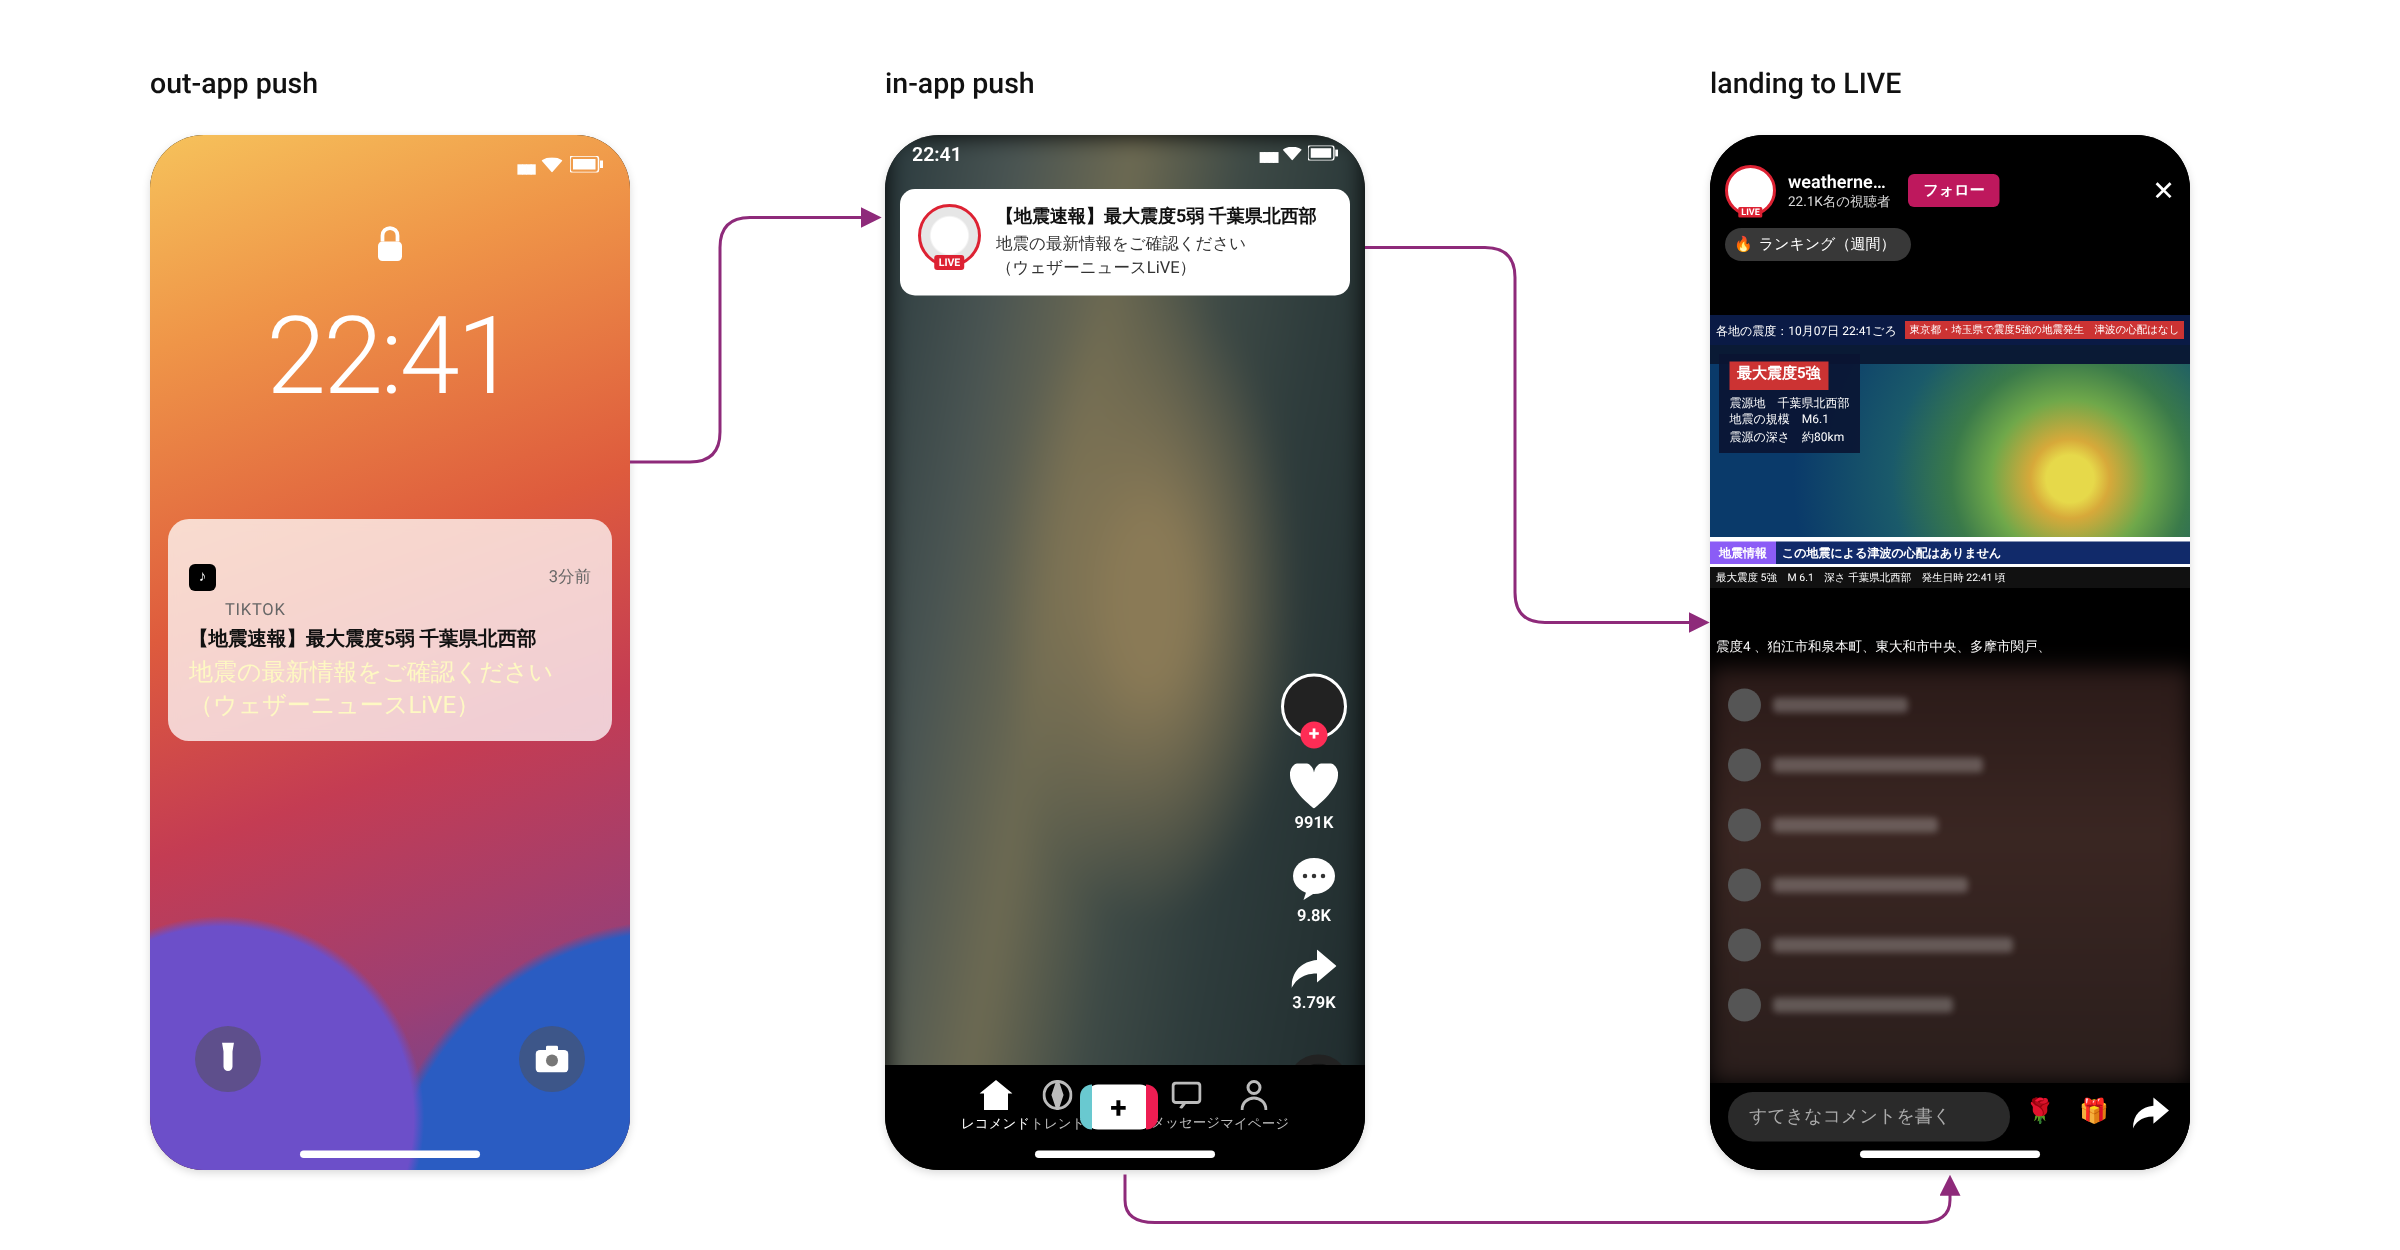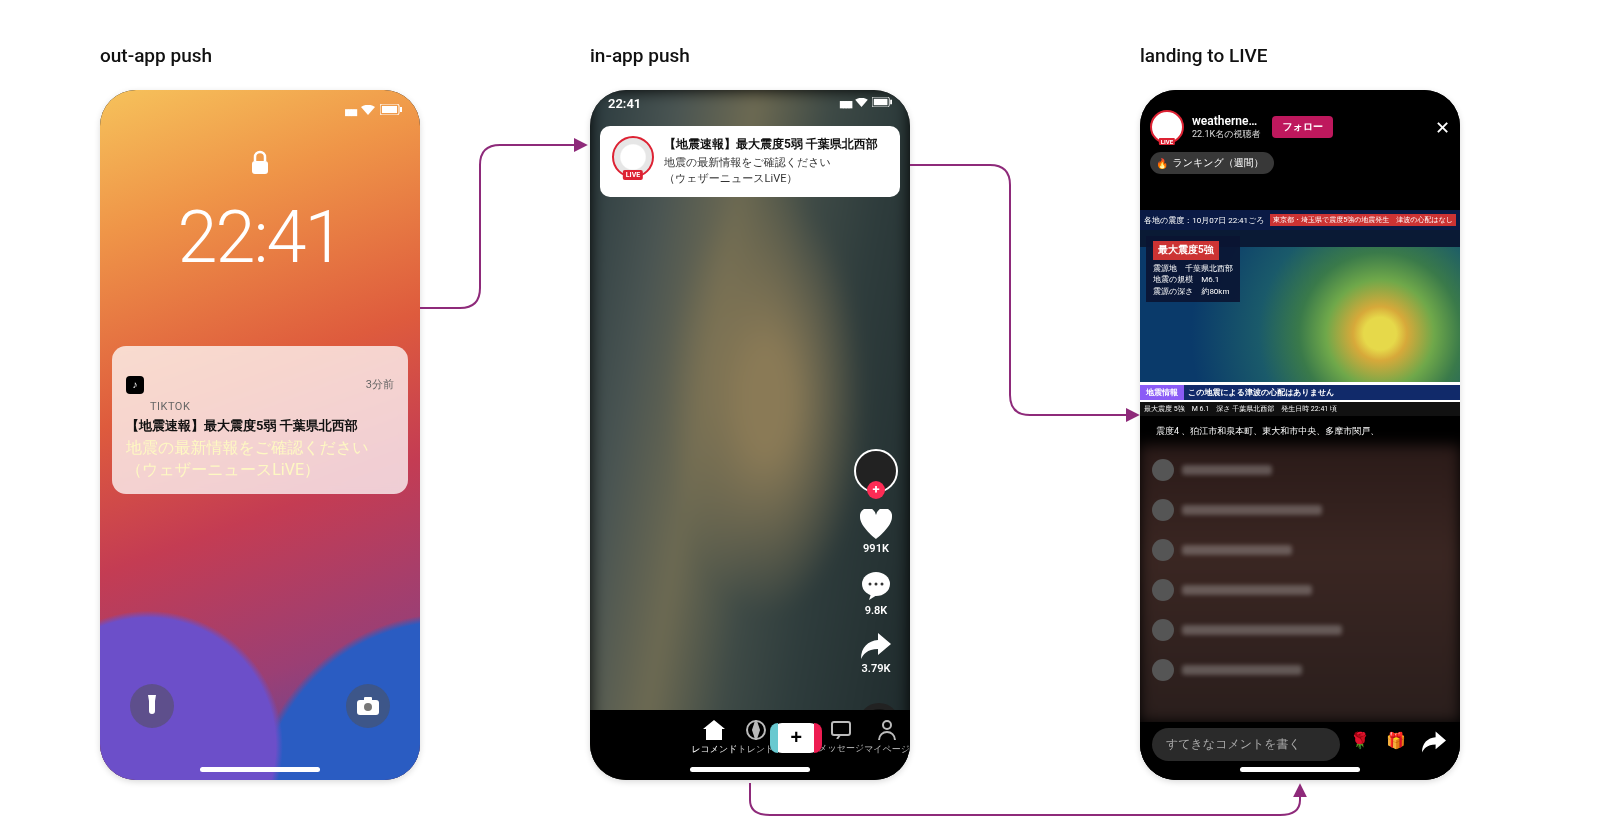--- a/index.html
+++ b/index.html
@@ -94,21 +94,21 @@
   .iconcol { display:flex; flex-direction:column; align-items:center; gap:3px;}
   .iconcol .n { font-size:11px; font-weight:600;}
   .feed-meta { position:absolute; left:12px; bottom:100px; color:#fff; }
   .feed-meta .badge { background:#f2c94c; color:#000; font-size:9px; padding:2px 3px; border-radius:2px; display:inline-block;}
   .feed-meta .user { font-size:13px; font-weight:600; filter:blur(1.5px); margin-top:6px;}
   .feed-meta .cap { font-size:12px; opacity:0.9; filter:blur(1.5px); margin-top:4px;}
   .feed-meta .music { font-size:11px; opacity:0.9; filter:blur(1.5px); margin-top:6px;}
   .disc { position:absolute; right:10px; bottom:100px; width:42px; height:42px; border-radius:21px; background:radial-gradient(circle,#333 35%,#111 70%); border:6px solid #222; transform:translateY(65px);}
   .tabbar {
     position:absolute; bottom:0; left:0; right:0; height:70px; background:#000;
-    display:flex; align-items:center; justify-content:flex-end; padding-bottom:14px;font-family:Liberation Mono, monospace;
+    display:flex; align-items:center; justify-content:center; padding-bottom:14px;
   }
   .tab { display:flex; flex-direction:column; align-items:center; gap:3px; color:#bbb; font-size:9px;}
   .tab.active { color:#fff; }
   .create-btn { width:44px; height:30px; border-radius:8px; background:#fff; position:relative; display:flex; align-items:center; justify-content:center; color:#000; font-size:20px; font-weight:700;}
   .create-btn::before { content:""; position:absolute; left:-4px; top:0; bottom:0; width:8px; background:#69c9d0; border-radius:8px 0 0 8px;}
   .create-btn::after { content:""; position:absolute; right:-4px; top:0; bottom:0; width:8px; background:#ee1d52; border-radius:0 8px 8px 0;}
   .create-btn span { position:relative; z-index:1; }
 
   
   #phone3 { top:90px; left:1140px; }
@@ -120,33 +120,33 @@
   .live-avatar::after{content:"LIVE"; position:absolute; bottom:-3px; left:50%; transform:translateX(-50%); background:#d23; color:#fff; font-size:6px; font-weight:700; padding:0 2px; border-radius:1px;}
   .live-name { font-size:12px; font-weight:600; }
   .live-viewers { font-size:9px; opacity:0.85; }
   .follow-btn { background:#be185d; color:#fff; font-size:10px; font-weight:600; padding:4px 10px; border-radius:4px; margin-left:4px;}
   .close-x { margin-left:auto; font-size:18px; }
   .ranking-chip {
     position:absolute; top:62px; left:10px; background:rgba(80,80,80,0.7); color:#fff;
     font-size:10px; padding:4px 10px 4px 6px; border-radius:12px; display:flex; align-items:center; gap:4px;
   }
   .broadcast {
-    position:absolute; top:120px; left:0; right:0; height:206px;
+    position:absolute; top:120px; left:0; right:0; height:182px;
     background:linear-gradient(180deg,#0a1a35 0%, #0a1a35 18%, transparent 18%),
                radial-gradient(circle at 75% 60%, #e6d94a 0 6%, #d7a93a 10%, #6fa84a 20%, #3a7a4a 30%, #1a5a6a 45%, #0a3a6a 70%);
   }
   .broadcast-topbar { position:absolute; top:0; left:0; right:0; height:20px; background:#0a1a45; color:#fff; font-size:8px; display:flex; align-items:center; padding:0 4px;}
   .broadcast-topbar .r { margin-left:auto; background:#c33; padding:1px 3px; font-size:7px;}
   .quake-box { position:absolute; top:26px; left:6px; background:rgba(10,20,50,0.9); color:#fff; padding:5px 7px; font-size:8px; line-height:1.45;}
   .quake-box .hd { background:#c33; color:#fff; font-size:10px; font-weight:700; padding:2px 5px; display:inline-block; margin-bottom:3px;}
   .lower-band { position:absolute; bottom:14px; left:0; right:0; height:20px; background:#fff; font-size:8px; display:flex; align-items:center;}
   .lower-band .tag { background:#8b5cf6; color:#fff; padding:2px 6px; font-weight:700;}
   .lower-band .msg { flex:1; background:#112a6a; color:#fff; padding:2px 4px; font-weight:700;}
   .subband { position:absolute; bottom:0; left:0; right:0; height:14px; background:#111; color:#fff; font-size:7px; display:flex; align-items:center; padding:0 4px;}
-  .scroll-band { position:absolute; top:332px; left:0; right:0; height:18px; background:#000; color:#fff; font-size:9px; display:flex; align-items:center; padding:0 16px;}
+  .scroll-band { position:absolute; top:332px; left:0; right:0; height:18px; background:#000; color:#fff; font-size:9px; display:flex; align-items:center; padding:0 4px;}
   .comments-area {
     position:absolute; top:355px; left:0; right:0; bottom:58px;
     background:linear-gradient(180deg,#2a1a18 0%, #3a2622 40%, #2a1e1c 100%);
     filter:blur(7px);
   }
   .comments-overlay { position:absolute; top:355px; left:0; right:0; bottom:58px; display:flex; flex-direction:column; gap:18px; padding:14px 12px;}
   .crow { display:flex; align-items:center; gap:8px; }
   .crow .av { width:22px; height:22px; border-radius:11px; background:#555; }
   .crow .tx { width:120px; height:10px; background:rgba(255,255,255,0.25); border-radius:3px; filter:blur(2px);}
   .live-bottom {

